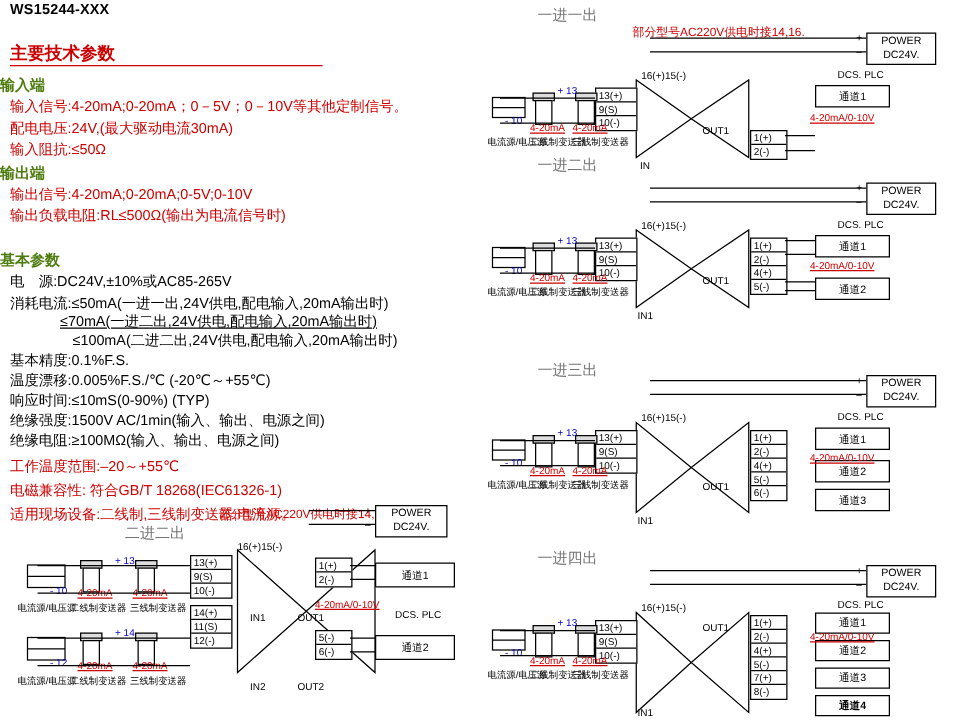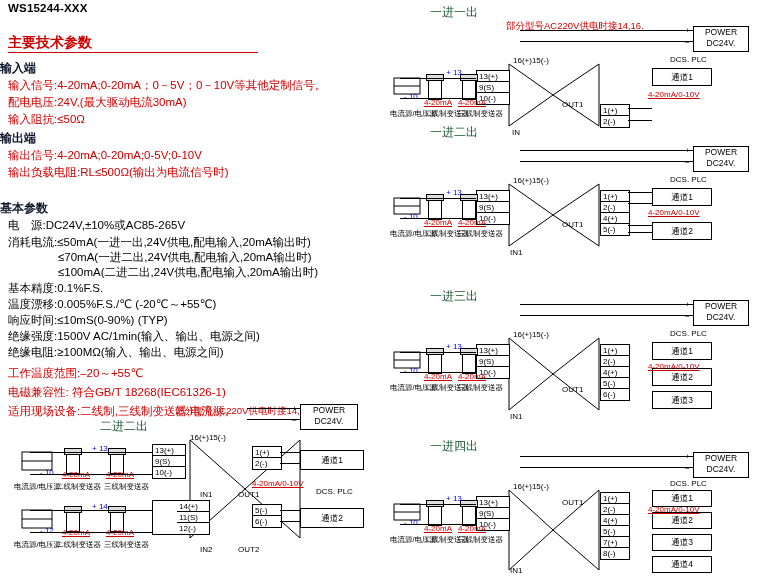--- a/index.html
+++ b/index.html
@@ -17,25 +17,25 @@
 
   .model{position:absolute;left:8px;top:2px;font-size:11.5px;font-weight:bold;color:#000;letter-spacing:.2px;}
   .example{position:absolute;left:8px;top:16px;font-size:11px;color:#000;}
 
   .sec-title{position:absolute;left:8px;top:34px;font-size:14px;font-weight:bold;color:#cc0000;}
   .hr{position:absolute;left:8px;top:52px;width:250px;height:1px;background:#cc0000;}
 
   .red{color:#cc0000;}
   .blk{color:#000;}
 
-  .lbl{position:absolute;font-weight:bold;font-size:12px;color:#0f172a;}
+  .lbl{position:absolute;font-weight:bold;font-size:12px;color:#4d7c0f;}
   .ln{position:absolute;font-size:11.5px;white-space:nowrap;}
 
   
-  .dgtitle{position:absolute;font-size:12px;color:#14532d;}
+  .dgtitle{position:absolute;font-size:12px;color:#737373;}
   .note{position:absolute;font-size:9.5px;color:#cc0000;white-space:nowrap;}
   .term{position:absolute;border:1px solid #000;background:#fff;font-size:8px;line-height:11px;}
   .term div{border-bottom:1px solid #000;padding-left:2px;height:11px;box-sizing:border-box;white-space:nowrap;}
   .term div:last-child{border-bottom:none;}
   .box{position:absolute;border:1px solid #000;background:#fff;font-size:8.5px;text-align:center;}
   .tinytxt{position:absolute;font-size:8px;white-space:nowrap;}
   .tinytxt.r{color:#cc0000;text-decoration:underline;}
   .tinytxt.b{color:#0000cc;}
   .hline{position:absolute;background:#000;height:1px;}
   .powerbox{position:absolute;border:1px solid #000;font-size:8.5px;text-align:center;line-height:11px;background:#fff;}
@@ -60,21 +60,21 @@
   <div class="ln red" style="left:8px;top:95px;text-align:center;">配电电压:24V,(最大驱动电流30mA)</div>
   <div class="ln red" style="left:8px;top:112px;">输入阻抗:≤50Ω</div>
 
   <div class="lbl" style="top:130px;">输出端</div>
   <div class="ln red" style="left:8px;top:148px;">输出信号:4-20mA;0-20mA;0-5V;0-10V</div>
   <div class="ln red" style="left:8px;top:165px;">输出负载电阻:RL≤500Ω(输出为电流信号时)</div>
 
   <div class="lbl" style="top:200px;">基本参数</div>
   <div class="ln blk" style="left:8px;top:218px;">电　源:DC24V,±10%或AC85-265V</div>
   <div class="ln blk" style="left:8px;top:235px;">消耗电流:≤50mA(一进一出,24V供电,配电输入,20mA输出时)</div>
-  <div class="ln blk" style="left:58px;top:250px;">≤70mA(一进二出,24V供电,配电输入,20mA输出时)</div>
+  <div class="ln blk" style="left:48px;top:250px;text-decoration:underline;">≤70mA(一进二出,24V供电,配电输入,20mA输出时)</div>
   <div class="ln blk" style="left:58px;top:265px;">≤100mA(二进二出,24V供电,配电输入,20mA输出时)</div>
   <div class="ln blk" style="left:8px;top:281px;">基本精度:0.1%F.S.</div>
   <div class="ln blk" style="left:8px;top:297px;">温度漂移:0.005%F.S./℃ (-20℃～+55℃)</div>
   <div class="ln blk" style="left:8px;top:313px;">响应时间:≤10mS(0-90%) (TYP)</div>
   <div class="ln blk" style="left:8px;top:329px;">绝缘强度:1500V AC/1min(输入、输出、电源之间)</div>
   <div class="ln blk" style="left:8px;top:345px;">绝缘电阻:≥100MΩ(输入、输出、电源之间)</div>
 
   <div class="ln red" style="left:8px;top:366px;">工作温度范围:–20～+55℃</div>
   <div class="ln red" style="left:8px;top:385px;">电磁兼容性: 符合GB/T 18268(IEC61326-1)</div>
   <div class="ln red" style="left:8px;top:404px;">适用现场设备:二线制,三线制变送器;电流源。</div>
@@ -103,21 +103,21 @@
   <div class="tinytxt" style="left:200px;top:545px;">IN2</div>
   <div class="tinytxt" style="left:238px;top:490px;">OUT1</div>
   <div class="tinytxt" style="left:238px;top:545px;">OUT2</div>
 
   <div class="term" style="left:152px;top:444px;width:32px;height:33px;">
     <div>13(+)</div>
     <div>9(S)</div>
     <div>10(-)</div>
   </div>
 
-  <div class="term" style="left:152px;top:500px;width:32px;height:33px;padding-left:24px;">
+  <div class="term" style="left:152px;top:484px;width:32px;height:33px;">
     <div>14(+)</div>
     <div>11(S)</div>
     <div>12(-)</div>
   </div>
 
   <div class="term" style="left:252px;top:446px;width:28px;height:22px;">
     <div>1(+)</div>
     <div>2(-)</div>
   </div>
 
@@ -395,21 +395,21 @@
     <div>2(-)</div>
     <div>4(+)</div>
     <div>5(-)</div>
     <div>7(+)</div>
     <div>8(-)</div>
   </div>
 
   <div class="box" style="left:262px;top:490px;width:58px;height:15px;line-height:15px;">通道1</div>
   <div class="box" style="left:262px;top:512px;width:58px;height:15px;line-height:15px;">通道2</div>
   <div class="box" style="left:262px;top:534px;width:58px;height:15px;line-height:15px;">通道3</div>
-  <div class="box" style="left:262px;top:556px;width:58px;height:15px;line-height:15px;">通道4</div>
+  <div class="box" style="left:262px;top:556px;width:58px;height:15px;line-height:15px;font-weight:bold;">通道4</div>
   <div class="tinytxt" style="left:280px;top:479px;">DCS. PLC</div>
   <div class="tinytxt r" style="left:258px;top:505px;">4-20mA/0-10V</div>
 
   <div class="sensor" style="left:38px;top:500px;">
     <div class="cap" style="left:-2px;top:0;"></div>
       <div class="body" style="left:0;top:6px;"></div>
   </div>
   <div class="sensor" style="left:72px;top:500px;">
     <div class="cap" style="left:-2px;top:0;"></div>
       <div class="body" style="left:0;top:6px;"></div>

